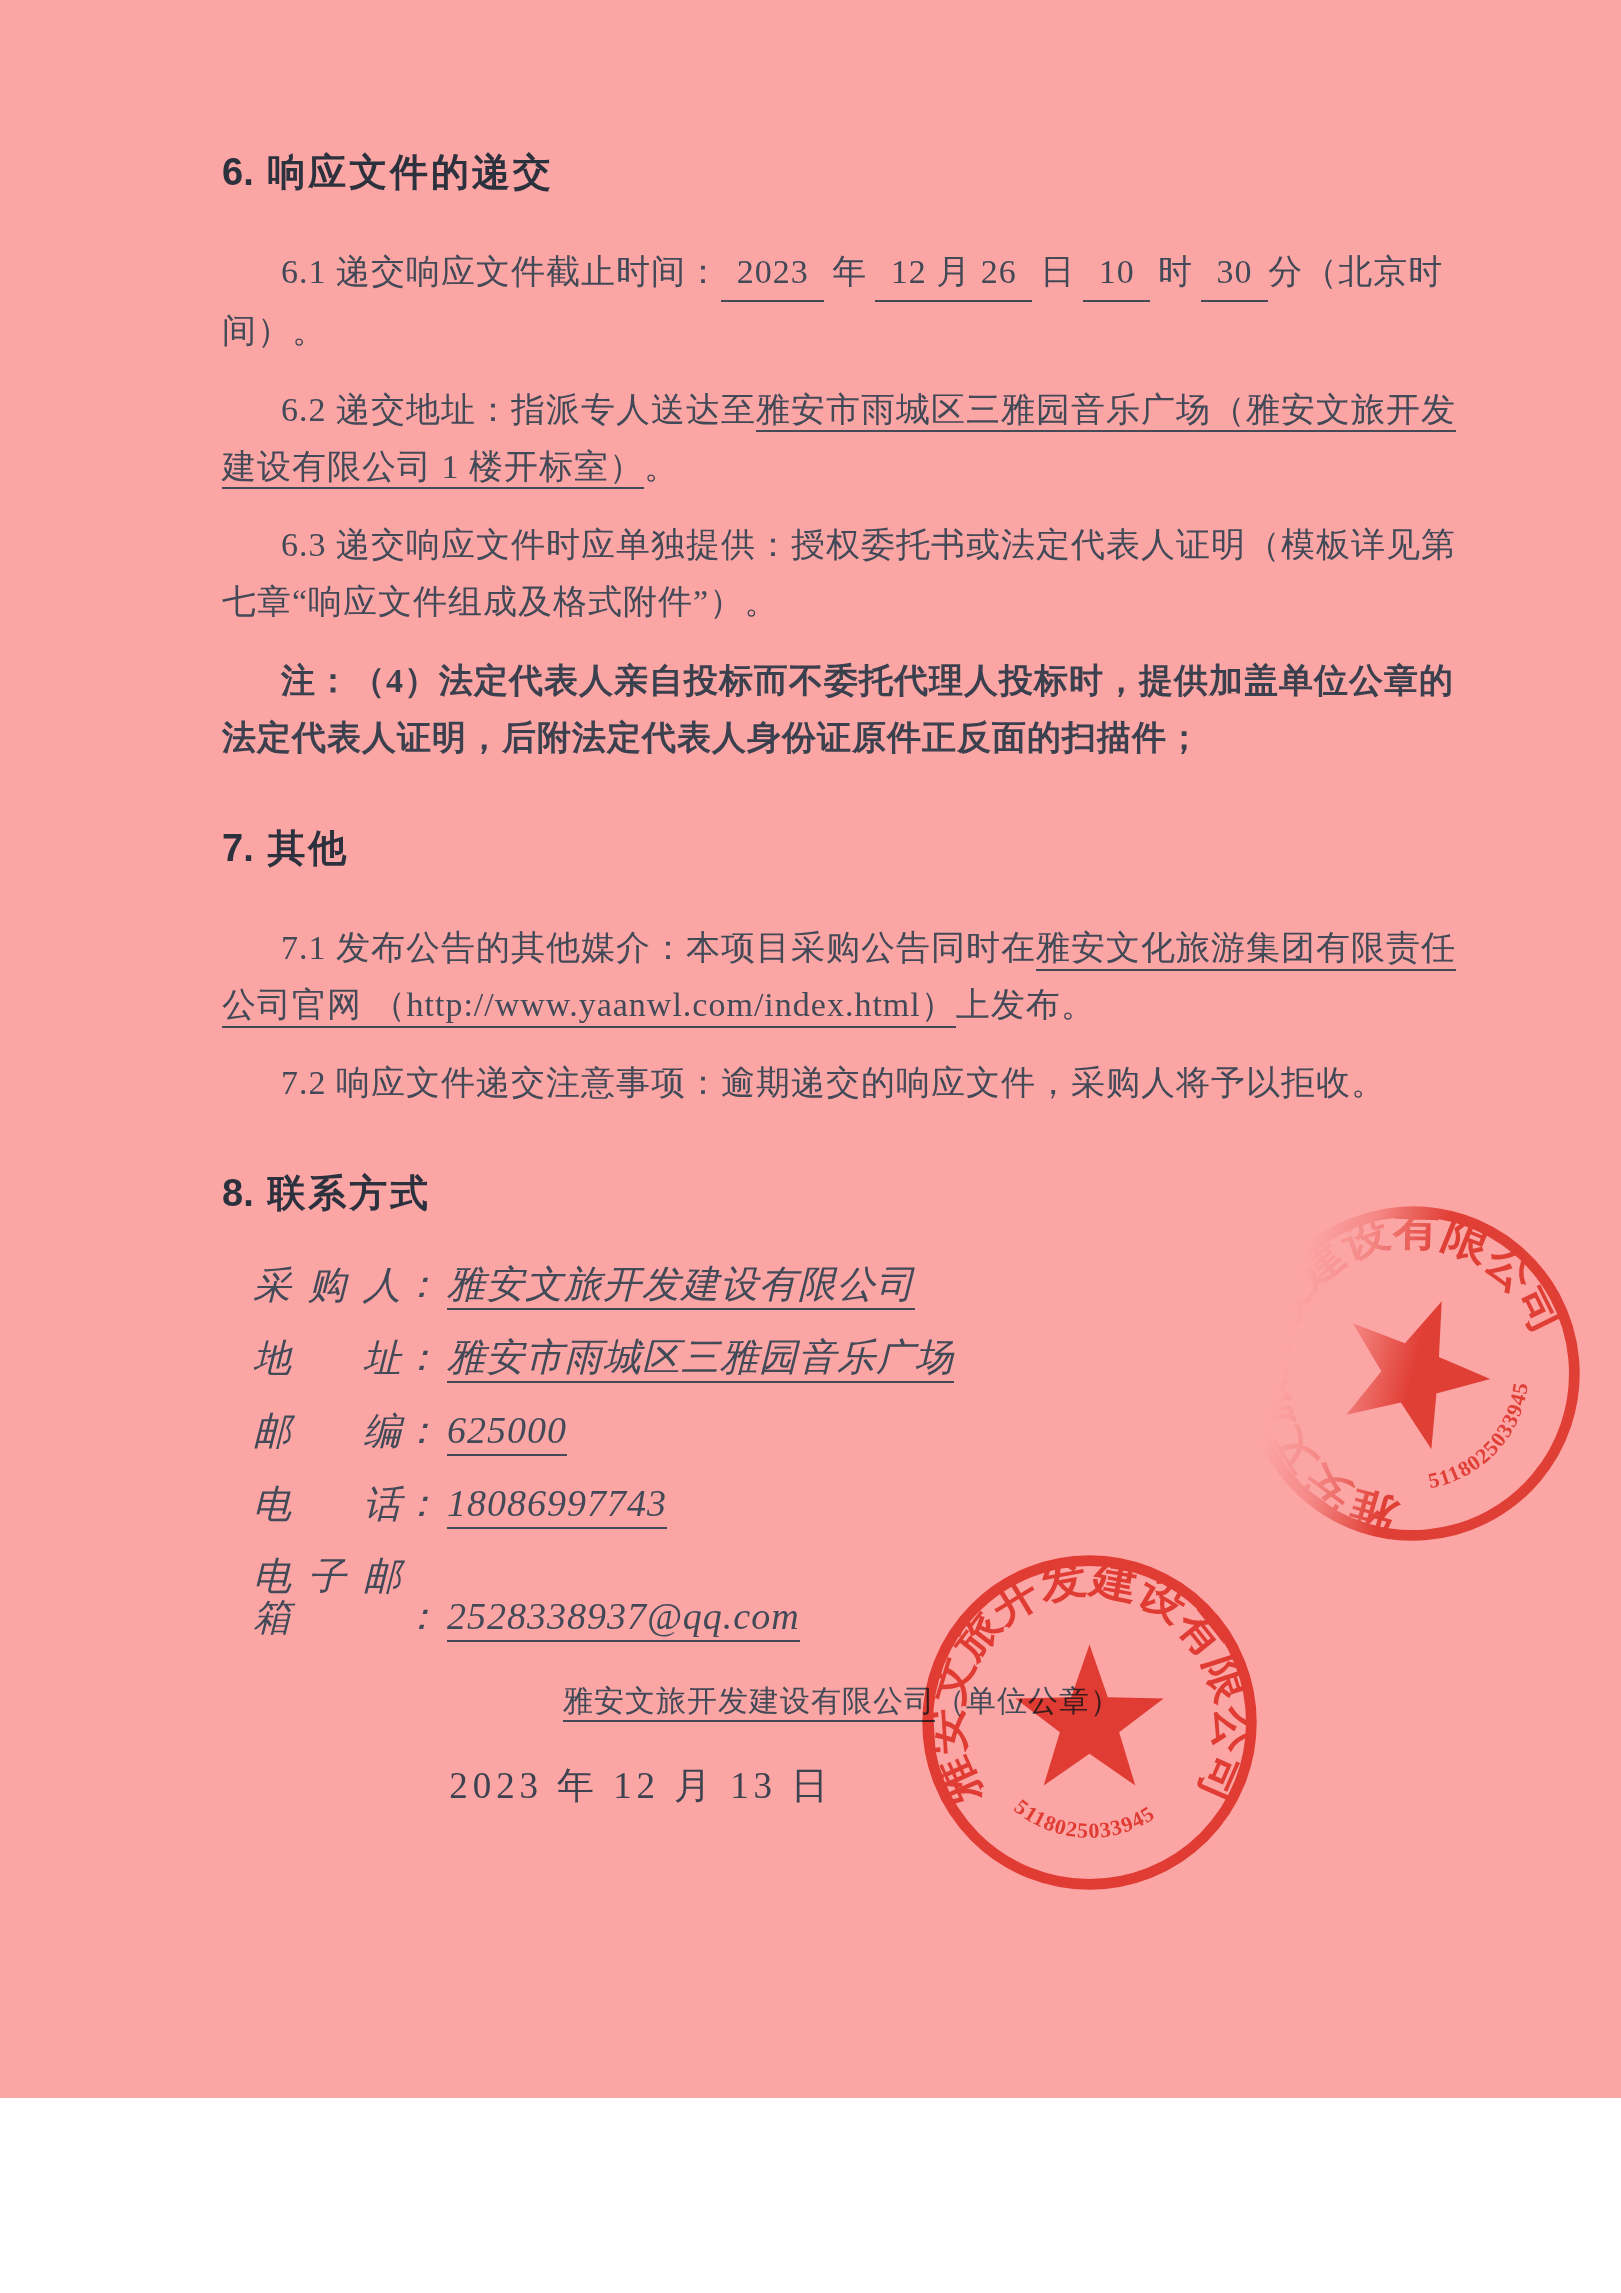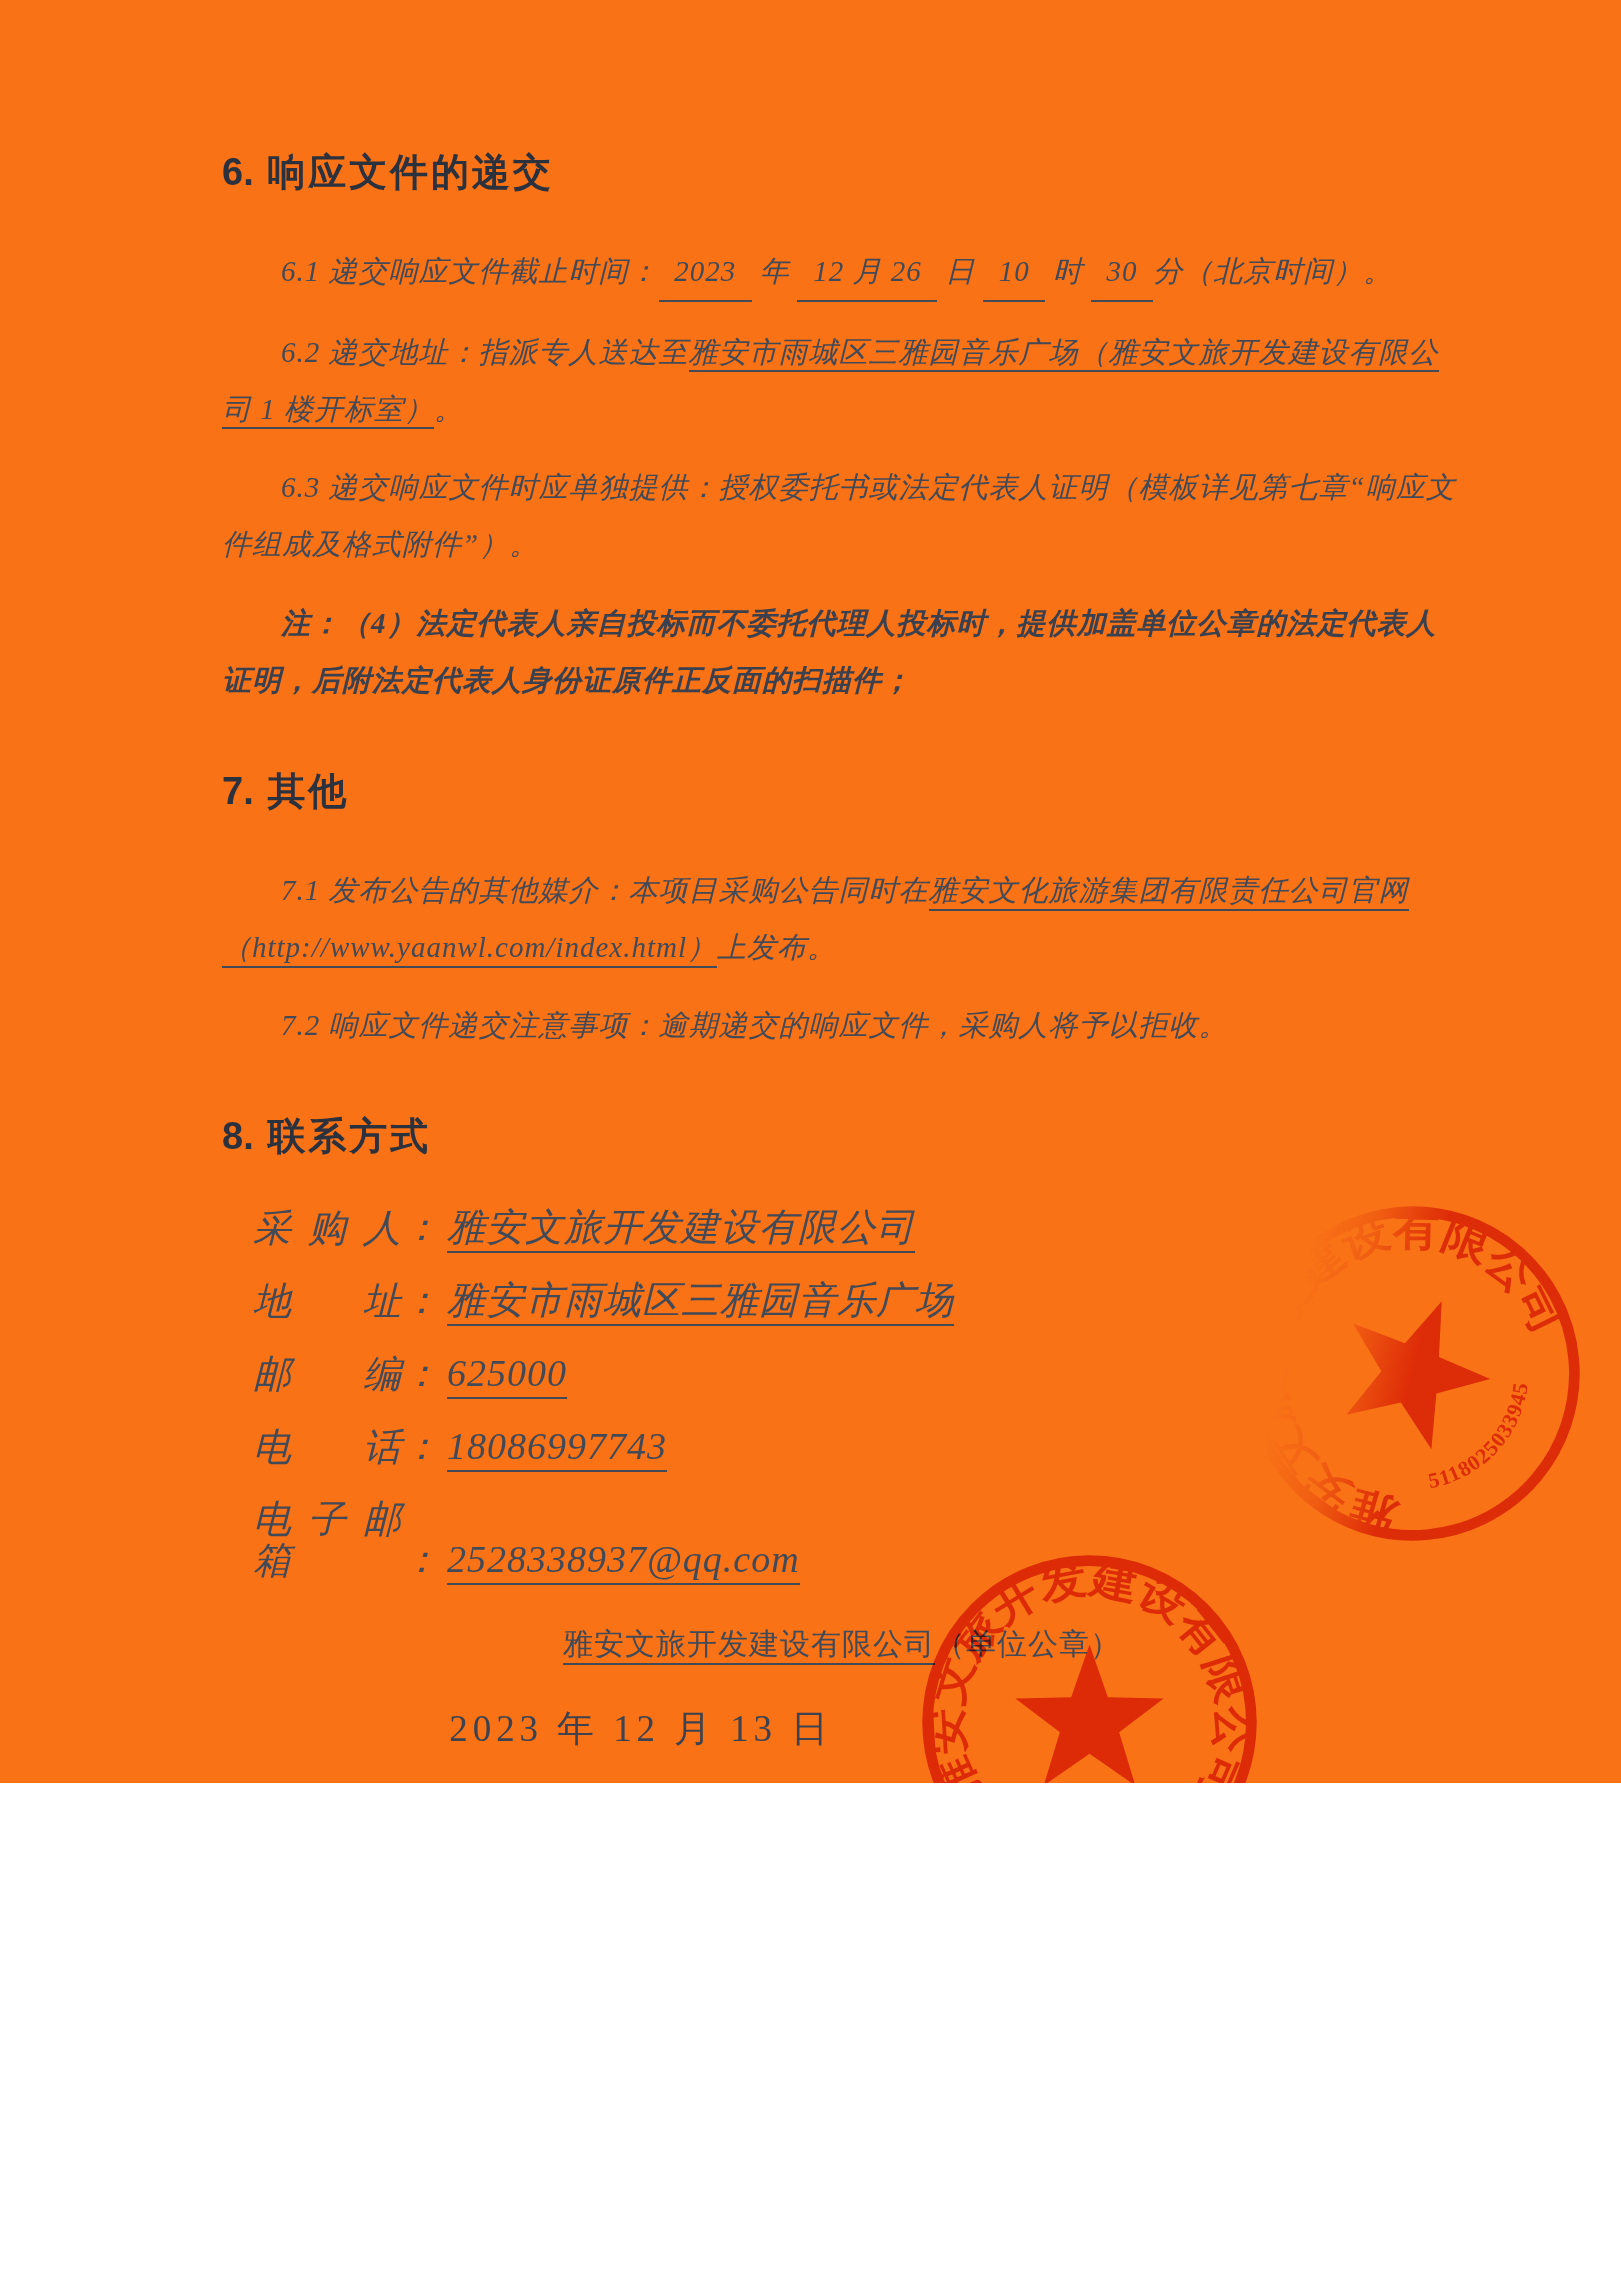--- a/index.html
+++ b/index.html
@@ -1,42 +1,41 @@
 <!DOCTYPE html>
 <html lang="zh"><head>
 <meta charset="utf-8">
 <style>
   html,body{margin:0;padding:0;background:#ffffff;}
   .page{
     position:relative;
-    width:1621px;height:1783px;
-    background:#f97316;
+    width:1621px;height:2098px;
+    background:#fca5a5;
     box-sizing:border-box;
     padding:147px 159px 0 222px;
     overflow:hidden;
     color:#424957;
     font-family:"Liberation Serif", serif;
   }
   .sec-heading{
     font-family:"Liberation Sans", sans-serif;
     font-weight:bold;
     font-size:38px;
     color:#2b313d;
     letter-spacing:2.9px;
     margin:0 0 45px 0;
   }
   .sec-heading .num{letter-spacing:0;margin-right:13.7px;}
   p.body{
-    font-size:29px;
+    font-size:34px;
     line-height:57px;
     letter-spacing:1px;
     margin:0 0 21.6px 0;
     text-indent:59px;
     color:#424957;
-    font-style:italic;
   }
   p.note{font-weight:bold;color:#3a404d;}
   p.note2{text-indent:125px;}
   .u{border-bottom:2px solid #424957;padding-bottom:2.9px;}
   .blank{
     display:inline-block;
     text-align:center;
     padding:0 15.7px;
     border-bottom:2px solid #424957;
     text-indent:0;

